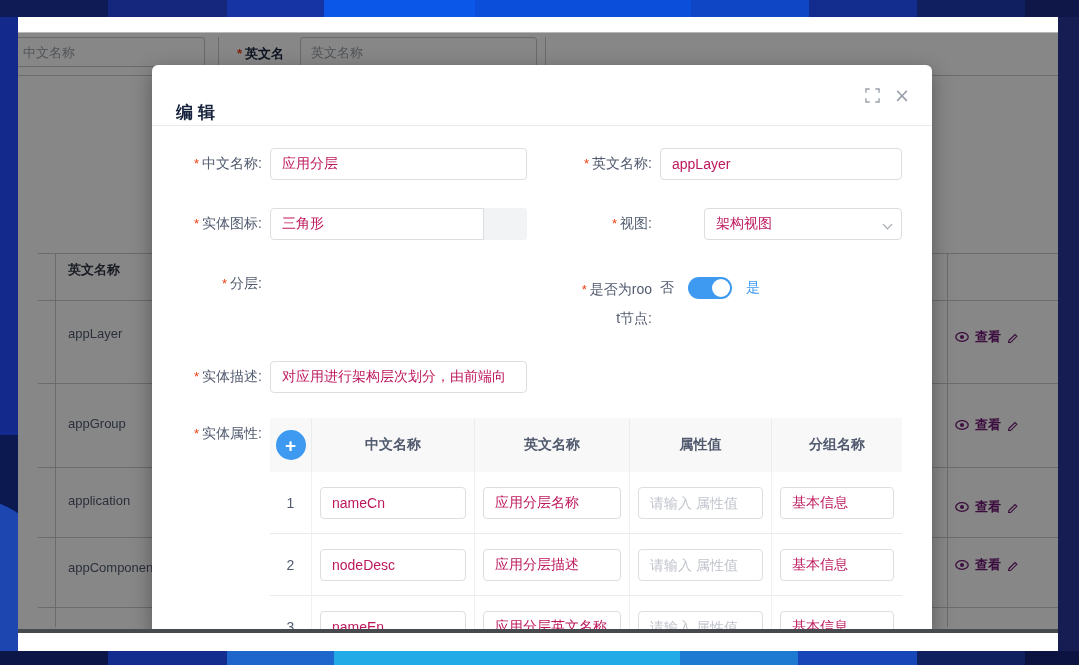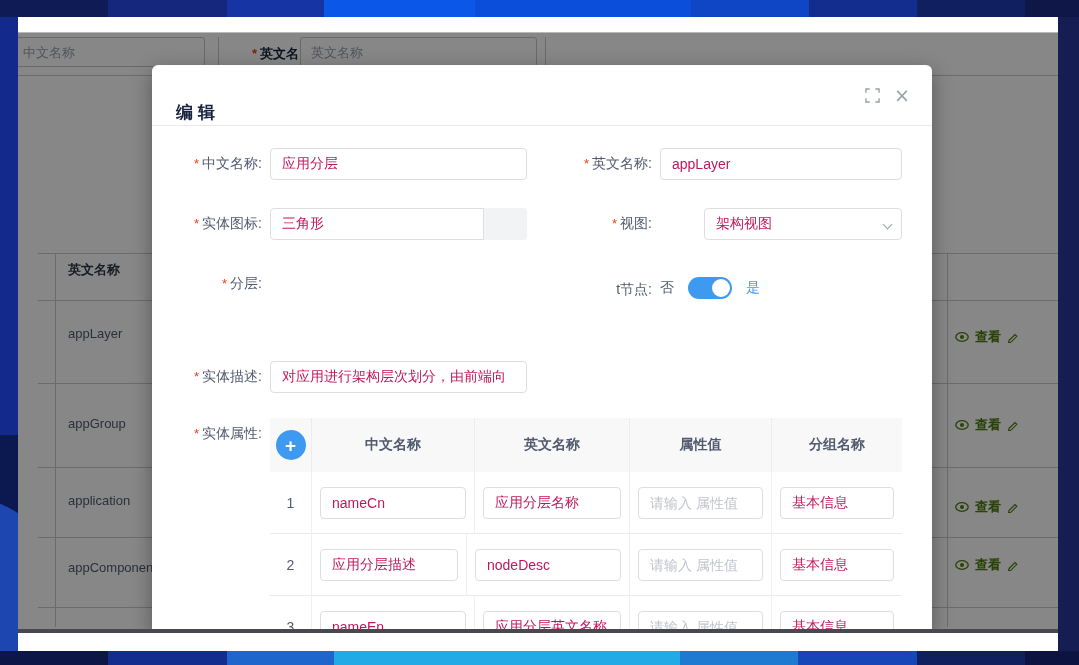--- a/index.html
+++ b/index.html
@@ -22,27 +22,27 @@
   .app { left:18px; top:17px; width:1040px; height:616px; background:#fff; overflow:hidden;text-decoration:underline; }
   .app-topbar { left:0; top:0; width:1040px; height:16px; background:#fff; border-bottom:1px solid #b8b8b8; z-index:5; }
   .bgcontent { left:0; top:16px; width:1040px; height:600px; background:#fff; z-index:10; }
   .overlay { left:0; top:16px; width:1040px; height:600px; background:rgba(0,0,0,0.47); z-index:20; }
   .app-bottom-edge { left:0; top:612px; width:1040px; height:4px; background:#46494d; z-index:40; }
 
   
   .bg-input { border:1px solid #c6c8cc; border-radius:3px; height:30px; background:#fff;
     font-size:13px; color:#777; padding:0 10px; font-family:inherit; width:100%; }
   .bg-input::placeholder { color:#9aa0a8; }
-  .bg-label { font-size:13px; font-weight:bold; color:#17233d; white-space:nowrap;margin-left:15px; }
+  .bg-label { font-size:13px; font-weight:bold; color:#17233d; white-space:nowrap; }
   .asterisk { color:#ed4014; margin-right:3px; font-size:13px; }
   .bg-hline { background:#c9cbce; height:1px; }
   .bg-vline { background:#c9cbce; width:1px; }
   .bg-col-header { font-size:13px; font-weight:bold; color:#313745; }
   .bg-cell { font-size:13px; color:#515a6e; white-space:nowrap; }
-  .bg-action { display:flex; align-items:center; gap:6px; color:#4d7c0f; font-size:13px; font-weight:bold; white-space:nowrap; }
+  .bg-action { display:flex; align-items:center; gap:6px; color:#701a75; font-size:13px; font-weight:bold; white-space:nowrap; }
   .bg-action svg { display:block; }
 
   
   .modal { left:134px; top:48px; width:780px; height:568px; background:#fff; border-radius:6px 6px 0 0;
     box-shadow:0 6px 20px rgba(0,0,0,.35); z-index:30; }
   .modal-title { left:24px; top:36px; font-size:17px; font-weight:bold; color:#17233d; letter-spacing:5px; }
   .modal-icons { right:22px; top:22px; display:flex; gap:14px; align-items:center; color:#9aa0a8; }
   .modal-icons svg { display:block; cursor:pointer; }
   .modal-close { font-size:19px; line-height:16px; color:#9aa0a8; cursor:pointer; font-family:"DejaVu Sans",sans-serif; }
   .modal-hdiv { left:0; top:60px; width:780px; height:1px; background:#e8eaec; }
@@ -219,20 +219,21 @@
     </div>
     <div class="abs" style="left:508px; top:143px; width:242px;padding-left:44px;">
       <input class="f-input" value="架构视图" style="">
       <span class="chev"></span>
     </div>
 
     <div class="abs f-label" style="left:0; top:210px; width:110px;">
       <span class="asterisk">*</span><span>分层:</span>
     </div>
     <div class="abs f-label" style="left:398px; top:210px; width:102px; line-height:28px;">
+      <div><span class="asterisk">*</span><span>是否为roo</span></div>
       <div>t节点:</div>
     </div>
     <div class="abs" style="left:508px; top:212px; display:flex; align-items:center; gap:14px;">
       <span class="toggle-side">否</span>
       <span class="toggle">
           <span class="knob"></span>
         </span>
       <span class="toggle-side on">是</span>
     </div>
 
@@ -273,25 +274,25 @@
           </div>
         <div class="cell c4">
             <input class="f-input" value="基本信息" style="">
           </div>
       </div>
 
       <div class="attr-row">
         <div class="cell c0">
             <span class="row-index">2</span>
           </div>
+        <div class="cell c1">
+            <input class="f-input" value="nodeDesc" style="">
+          </div>
         <div class="cell c2">
             <input class="f-input" value="应用分层描述" style="">
-          </div>
-        <div class="cell c1">
-            <input class="f-input" value="nodeDesc" style="">
           </div>
         <div class="cell c3">
             <input class="f-input" placeholder="请输入 属性值" style="">
           </div>
         <div class="cell c4">
             <input class="f-input" value="基本信息" style="">
           </div>
       </div>
 
       <div class="attr-row">

